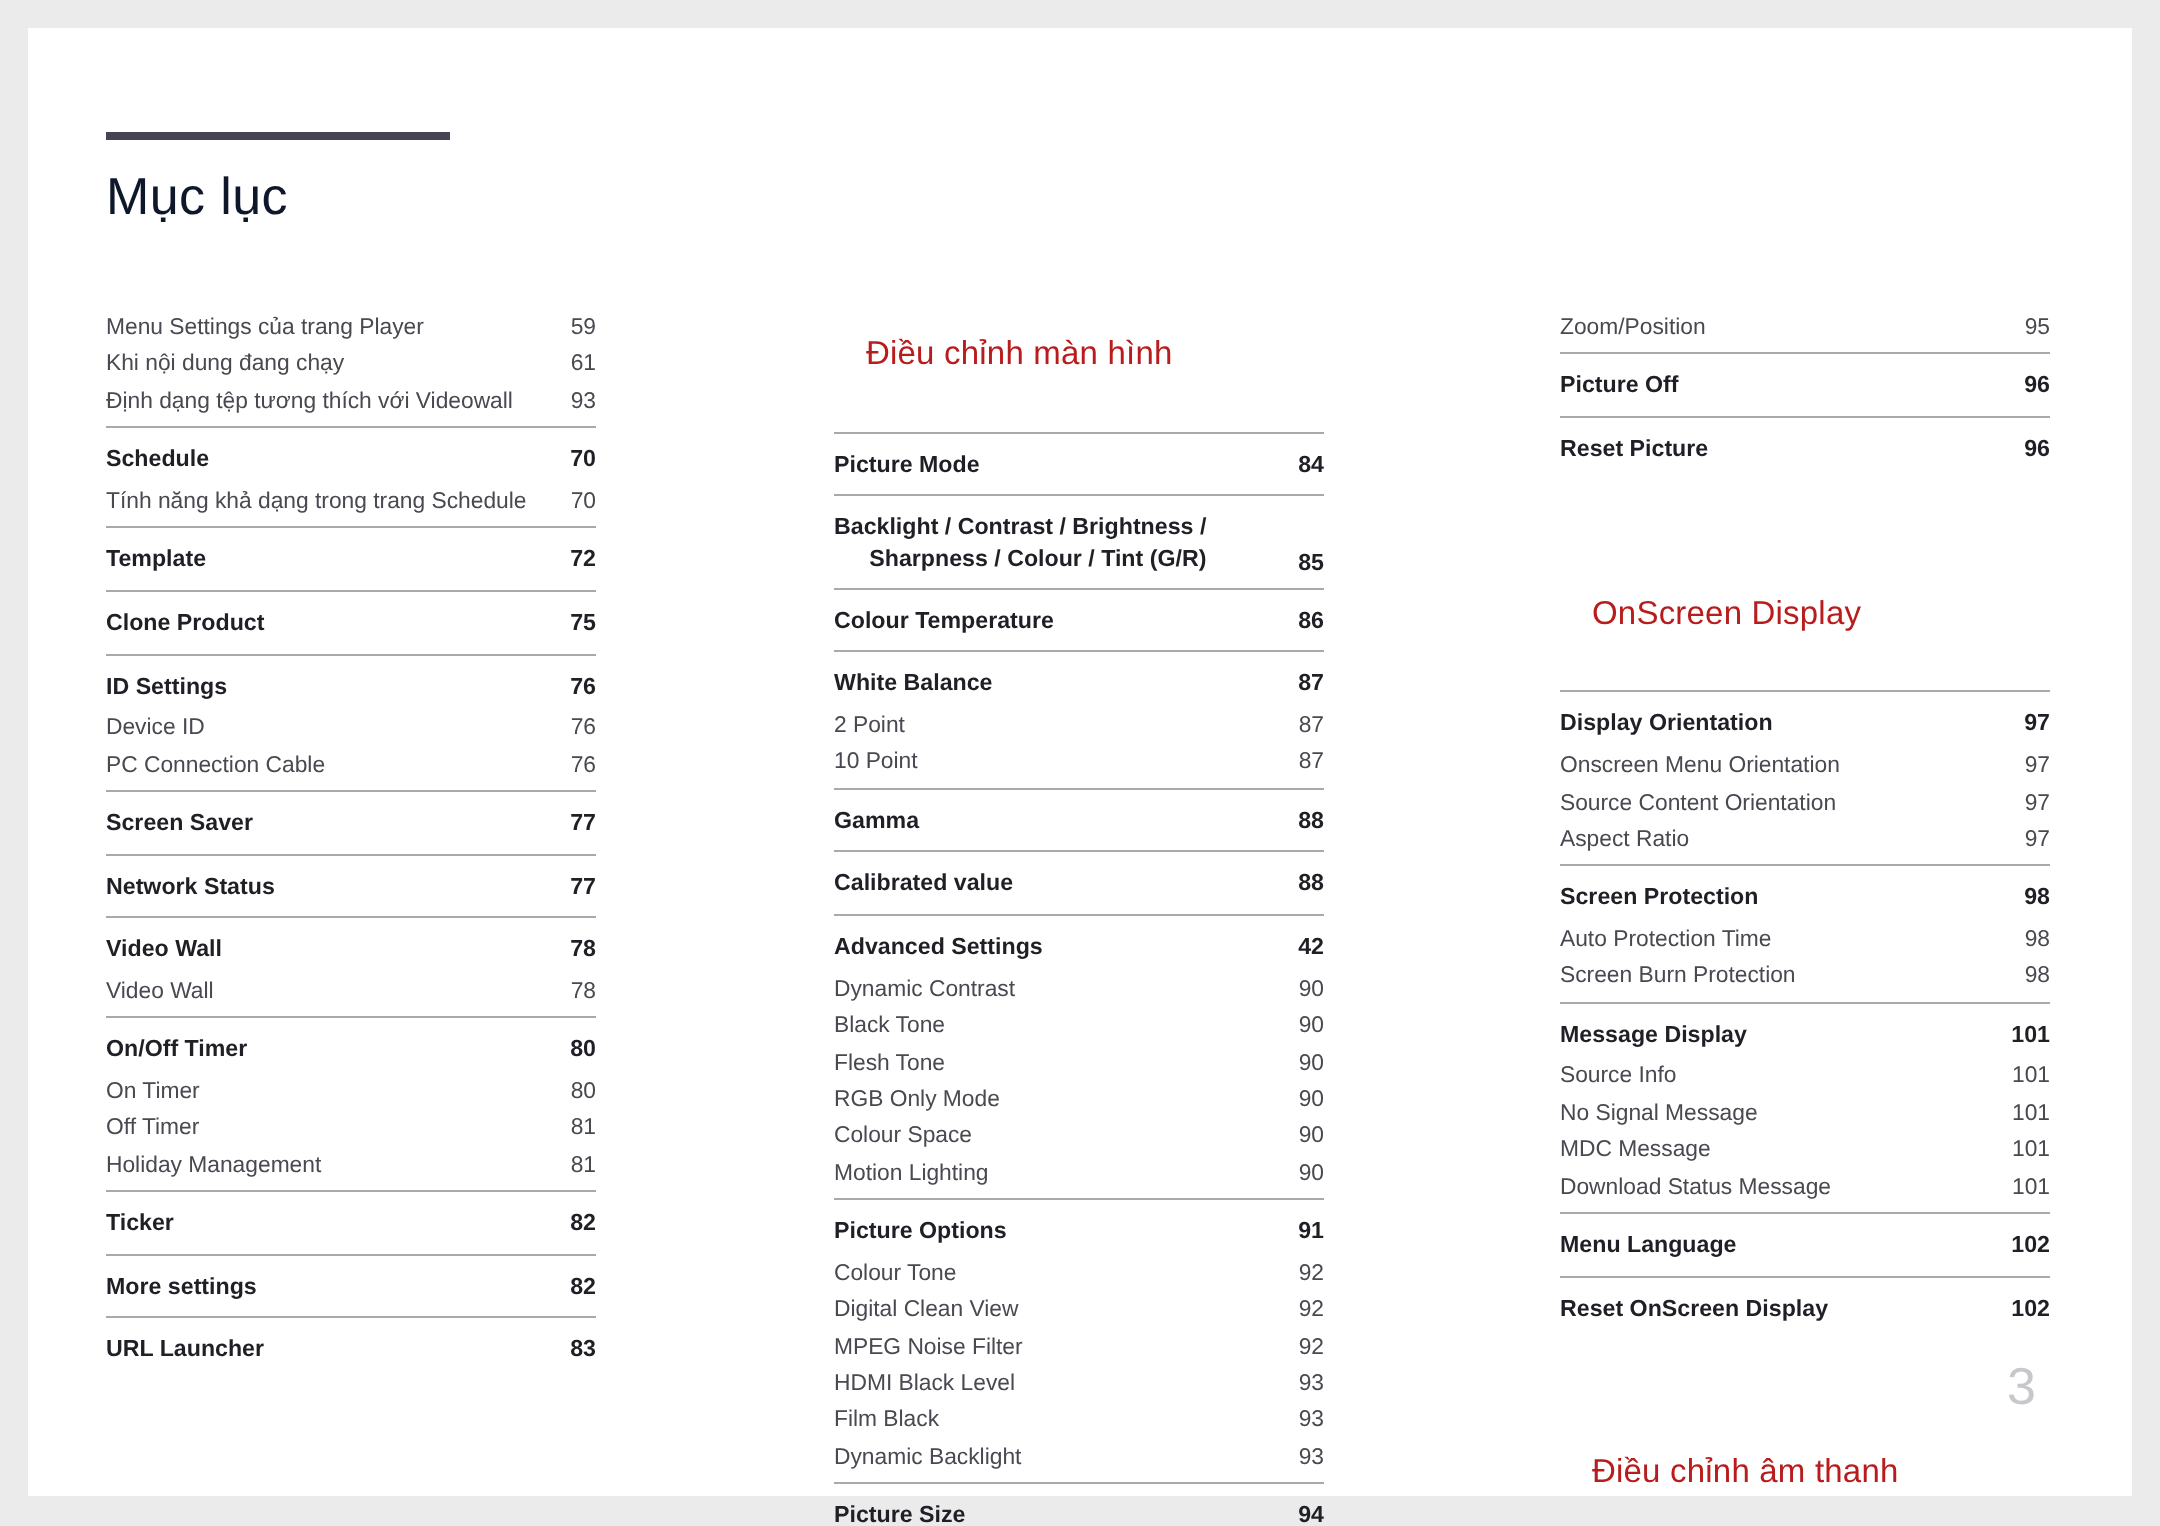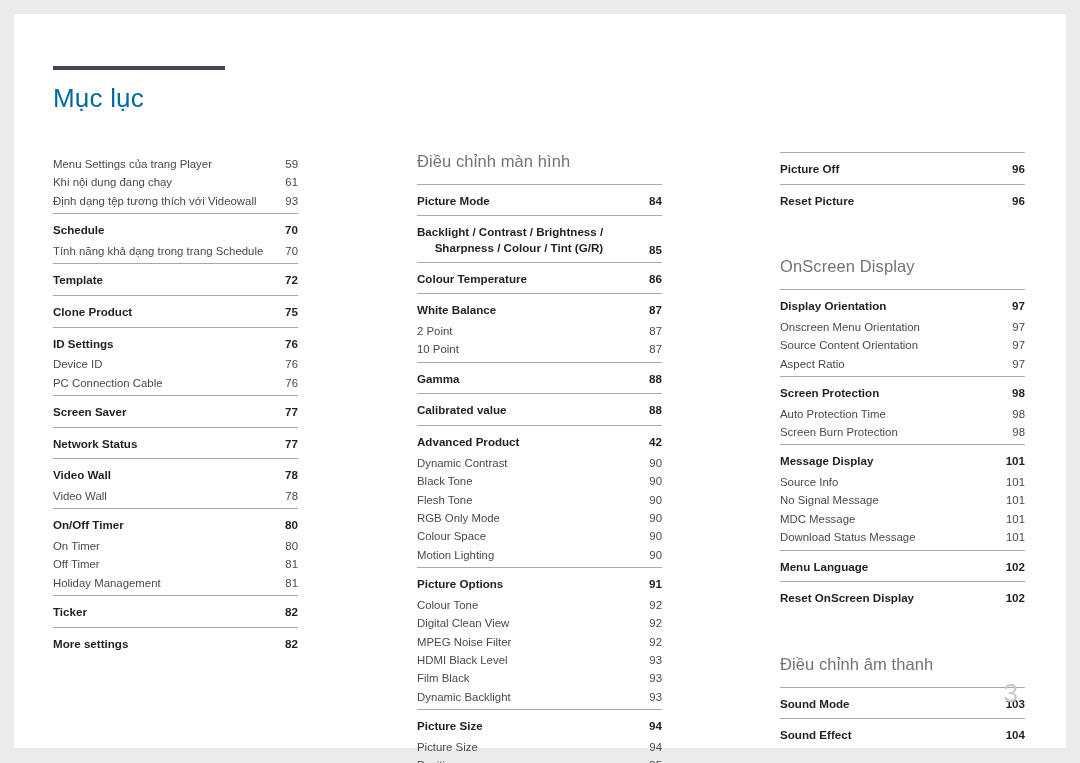--- a/index.html
+++ b/index.html
@@ -31,41 +31,41 @@
   #title-rule {
     width: 172px;
     height: 4px;
     background: #454354;
   }
   #doc-title {
     margin: 0;
     padding-top: 14px;
     font-size: 26px;
     font-weight: 400;
-    color: #0369a1;
+    color: #0f172a;
     letter-spacing: 0.2px;
     line-height: 1.15;
   }
 
   
   .column {
     position: absolute;
     top: 138px;
     width: 245px;
   }
   #col-1 { left: 39px; }
   #col-2 { left: 403px; }
   #col-3 { left: 766px; }
 
   .section-heading {
-    color: #737373;
+    color: #b91c1c;
     font-size: 16.5px;
     font-weight: 400;
     line-height: 1.2;
-    margin: 0;
+    margin: 16px;
     padding-bottom: 12px;
     letter-spacing: 0.1px;
   }
 
   .group {
     border-top: 1px solid #a9a9a9;
   }
   .group.no-rule {
     border-top: none;
   }
@@ -217,20 +217,26 @@
           <span class="label">Ticker</span>
           <span class="page">82</span>
         </div>
       </div>
       <div class="group">
         <div class="entry major">
           <span class="label">More settings</span>
           <span class="page">82</span>
         </div>
       </div>
+      <div class="group">
+        <div class="entry major">
+          <span class="label">URL Launcher</span>
+          <span class="page">83</span>
+        </div>
+      </div>
     </div>
   <div class="column" id="col-2">
       <h2 class="section-heading">Điều chỉnh màn hình</h2>
       <div class="group">
         <div class="entry major">
           <span class="label">Picture Mode</span>
           <span class="page">84</span>
         </div>
       </div>
       <div class="group">
@@ -267,21 +273,21 @@
         </div>
       </div>
       <div class="group">
         <div class="entry major">
           <span class="label">Calibrated value</span>
           <span class="page">88</span>
         </div>
       </div>
       <div class="group">
         <div class="entry major">
-          <span class="label">Advanced Product</span>
+          <span class="label">Advanced Settings</span>
           <span class="page">42</span>
         </div>
         <div class="entry minor">
           <span class="label">Dynamic Contrast</span>
           <span class="page">90</span>
         </div>
         <div class="entry minor">
           <span class="label">Black Tone</span>
           <span class="page">90</span>
         </div>
@@ -341,20 +347,26 @@
           <span class="label">Picture Size</span>
           <span class="page">94</span>
         </div>
         <div class="entry minor">
           <span class="label">Position</span>
           <span class="page">95</span>
         </div>
       </div>
     </div>
   <div class="column" id="col-3">
+      <div class="group no-rule">
+        <div class="entry minor first-in-group">
+          <span class="label">Zoom/Position</span>
+          <span class="page">95</span>
+        </div>
+      </div>
       <div class="group">
         <div class="entry major">
           <span class="label">Picture Off</span>
           <span class="page">96</span>
         </div>
       </div>
       <div class="group">
         <div class="entry major">
           <span class="label">Reset Picture</span>
           <span class="page">96</span>

